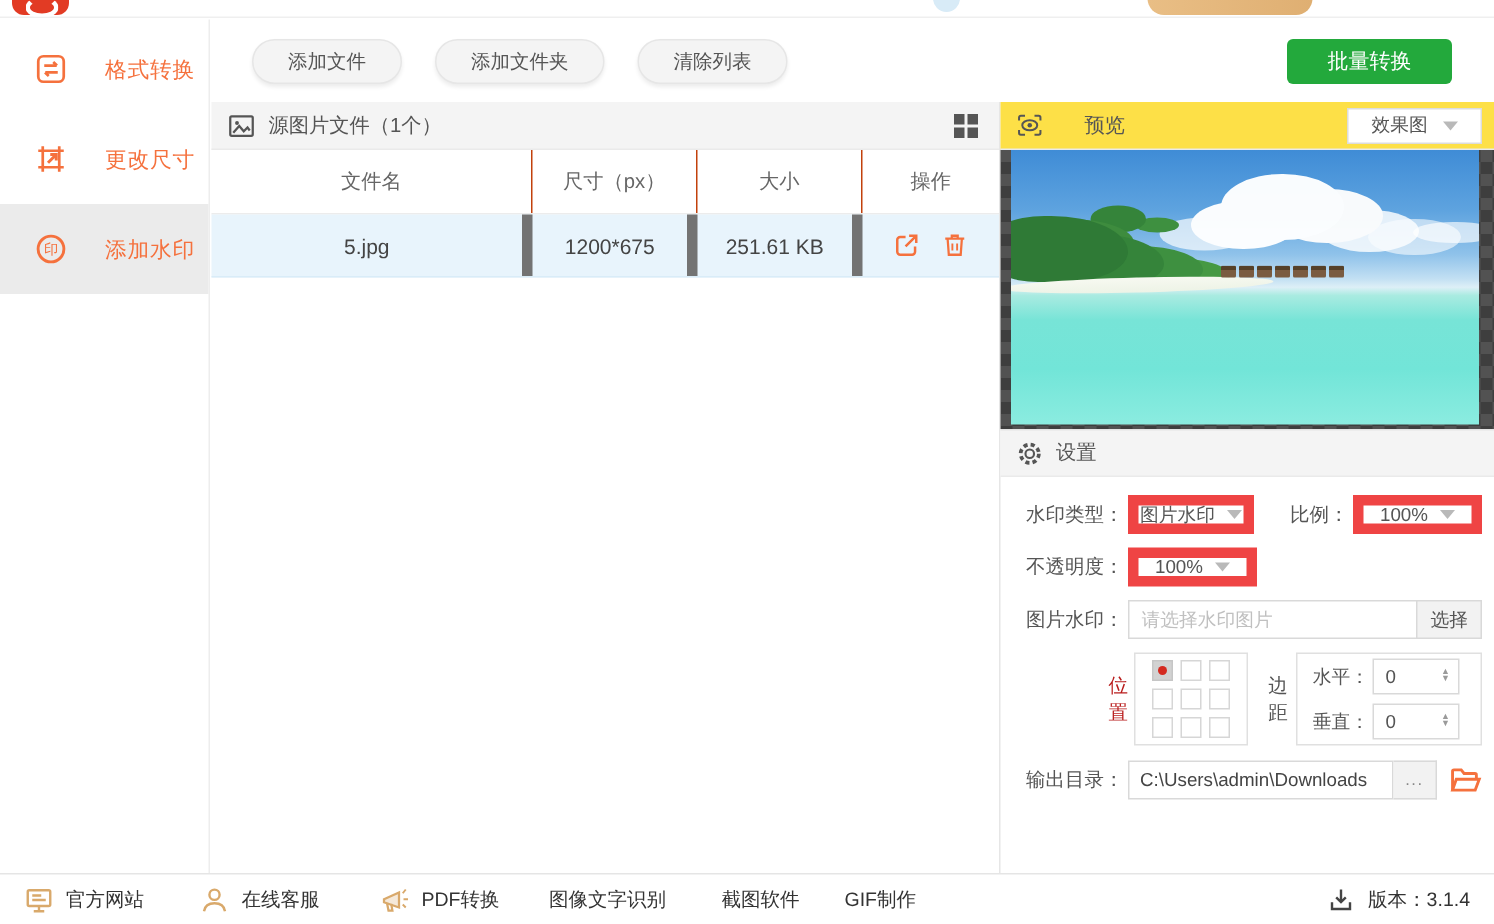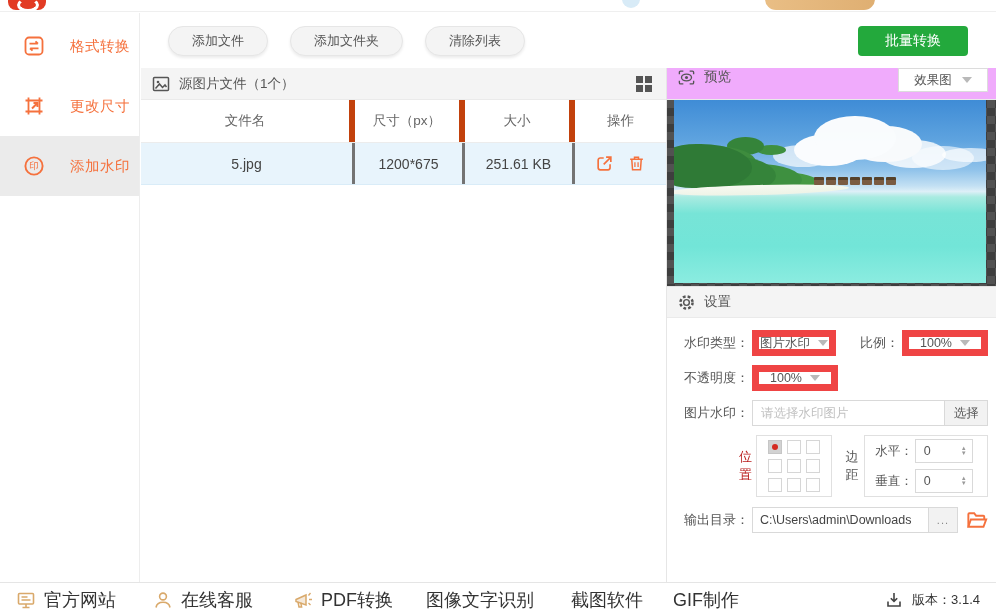--- a/index.html
+++ b/index.html
@@ -30,32 +30,32 @@
     border:none; border-radius:4px; font-size:14px; display:flex; align-items:center; justify-content:center; cursor:pointer; }
 
   
   .file-panel { position:absolute; left:141px; top:68px; width:525px; height:514px; background:#fff; }
   .panel-hd { height:32px; background:#F4F4F4; border-bottom:1px solid #EAEAEA; display:flex; align-items:center; padding:0 12px 0 10px; }
   .panel-hd .p-ico { width:20px; height:20px; margin-right:8px; flex:0 0 auto; }
   .panel-hd .p-title { font-size:13.5px; color:#555; }
   .grid-toggle { margin-left:auto; width:20px; height:20px; cursor:pointer; }
 
   .tbl-head { display:flex; height:43px; align-items:stretch; border-bottom:1px solid #ECECEC; }
-  .tbl-head .col { display:flex; align-items:center; justify-content:center; font-size:13.5px; color:#666; border-right:6px solid #c2410c; }
+  .tbl-head .col { display:flex; align-items:center; justify-content:center; font-size:13.5px; color:#666; border-right:1px solid #c2410c; }
   .tbl-head .col:last-child { border-right:none; }
   .c0{ width:214px;} .c1{ width:110px;} .c2{ width:110px;} .c3{ width:91px;}
   .tbl-row { display:flex; height:42px; background:#E8F4FC; border-bottom:1px solid #D9ECF8; cursor:pointer; }
-  .tbl-row .cell { display:flex; align-items:center; justify-content:center; font-size:14px; color:#444; border-right:3px solid #737373; }
+  .tbl-row .cell { display:flex; align-items:center; justify-content:center; font-size:14px; color:#444; border-right:7px solid #737373; }
   .tbl-row .cell:last-child{ border-right:none; }
   .op-cell { gap:13px; }
   .op-ico { width:19px; height:19px; cursor:pointer; }
 
   
   .preview-panel { position:absolute; left:666px; top:68px; width:330px; height:514px; background:#fff; border-left:1px solid #E6E6E6; }
-  .pv-hd { height:32px; background:#f0abfc; border-bottom:1px solid #EAEAEA; display:flex; padding:0 8px 0 10px; }
+  .pv-hd { height:32px; background:#fde047; border-bottom:1px solid #EAEAEA; display:flex; align-items:center; padding:0 8px 0 10px;gap:19px; }
   .pv-hd .p-ico{ width:19px; height:19px; margin-right:8px; }
   .pv-hd .p-title{ font-size:13.5px; color:#555; }
   .mode-select { margin-left:auto; width:90px; height:24px; background:#fff; border:1px solid #DCDCDC; display:flex; align-items:center; justify-content:center; gap:10px; font-size:12.5px; color:#555; cursor:pointer; }
   .dd-arrow { width:0; height:0; border-left:5px solid transparent; border-right:5px solid transparent; border-top:6px solid #B9B9B9; }
 
   .pv-image { position:relative; height:186px; background:
      repeating-conic-gradient(#3E3E3E 0% 25%, #525252 0% 50%) 0 0/16px 16px; overflow:hidden; }
   .scene { position:absolute; left:7px; right:10px; top:0; bottom:3px; overflow:hidden;
     background:linear-gradient(180deg,#3F8CD6 0%,#5EA3DF 22%,#8FC2EA 38%,#C3E0F3 47%,#DDEFF7 50%,#A9EBE1 53%,#77E4D7 62%,#72E5D8 80%,#8BECE0 100%); }
   .cloud { position:absolute; left:45%; top:9%; width:26%; height:24%; background:#fff; border-radius:50%;
@@ -98,21 +98,21 @@
   .spin-arrows { width:16px; height:100%; display:flex; flex-direction:column; align-items:center; justify-content:center; cursor:pointer; }
   .spin-arrows span { font-size:6px; color:#9a9a9a; line-height:5px; }
 
   .out-row { display:flex; align-items:center; margin-top:2px; }
   .out-input { margin-left:3px; width:178px; height:26px; border:1px solid #D9D9D9; font-size:12.5px; color:#444; padding:0 7px; outline:none; }
   .dots-btn { width:30px; height:26px; background:#F2F2F2; border:1px solid #D9D9D9; border-left:none; font-size:11px; color:#888; letter-spacing:1px; cursor:pointer; line-height:10px; }
   .folder-ico { width:24px; height:24px; margin-left:7px; cursor:pointer; }
 
   
   .footer { position:absolute; left:0; top:582px; width:996px; height:34px; background:#fff; border-top:1px solid #E5E5E5; display:flex; align-items:center; padding:0 16px; }
-  .f-item { display:flex; align-items:center; gap:8px; font-size:18px; color:#333; cursor:pointer; }
+  .f-item { display:flex; align-items:center; gap:8px; font-size:13px; color:#333; cursor:pointer; }
   .f-ico { width:20px; height:20px; }
   .gap-a{ margin-right:37px;} .gap-b{ margin-right:40px;} .gap-c{ margin-right:33px;} .gap-d{ margin-right:37px;} .gap-e{ margin-right:30px;}
   .f-version { margin-left:auto; display:flex; align-items:center; gap:8px; font-size:13px; color:#333; }
 </style>
 </head>
 <body>
 
 <div class="app">
 
   <div class="titlebar">

